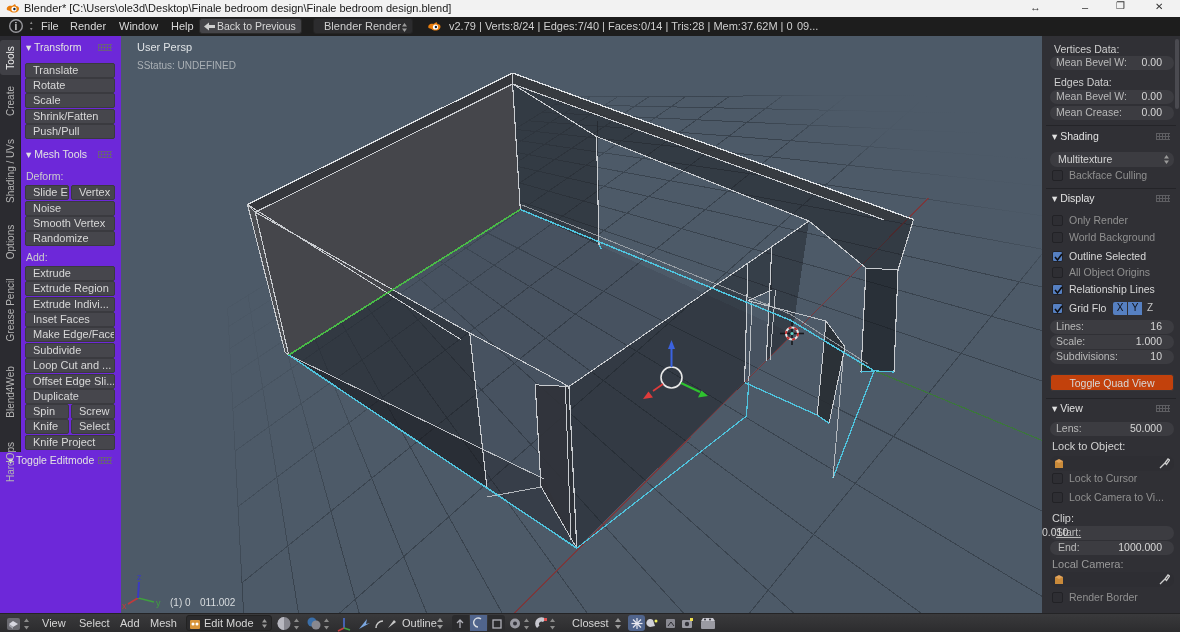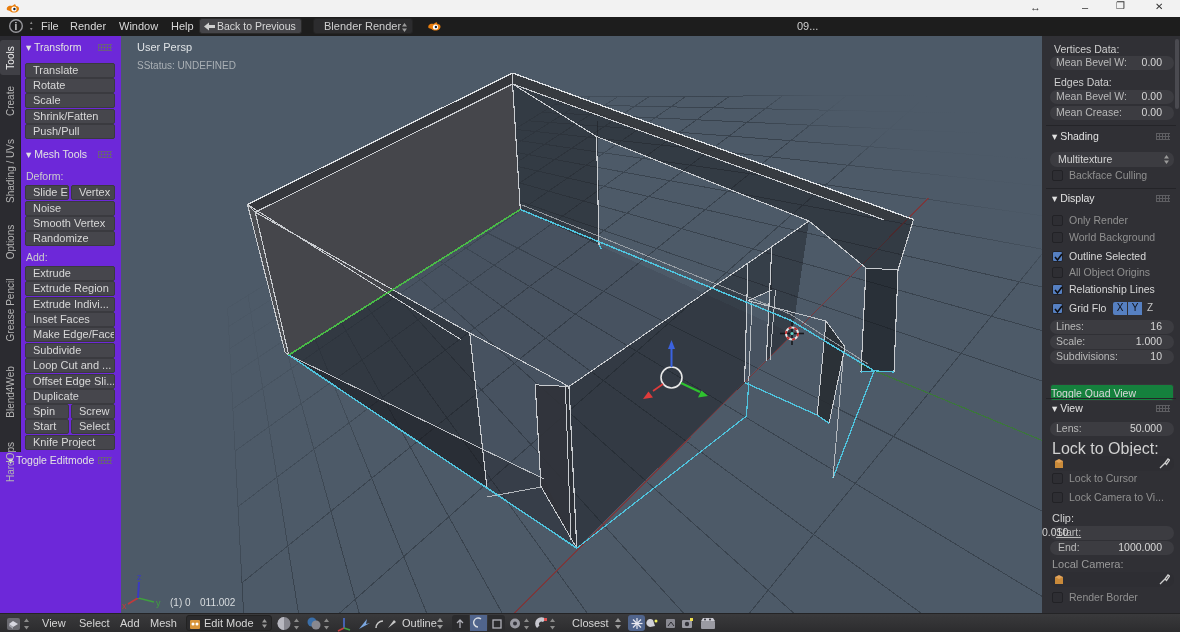--- a/index.html
+++ b/index.html
@@ -24,20 +24,21 @@
 .grip{position:absolute;width:14px;height:7px;background-image:repeating-linear-gradient(90deg,#6a6a6e 0 1px,transparent 1px 3px),repeating-linear-gradient(0deg,#6a6a6e 0 1px,transparent 1px 3px);opacity:.8}
 </style></head>
 <body>
 
 <div id="title" class="abs">
  <svg class="abs" style="left:5px;top:1px" width="16" height="14" viewBox="0 0 16 14">
   <path d="M2 9 C1 6 4 4 7 5 L10 3 L11 5 C14 5 15 8 13 10 C11 12 7 12 5 10 Z" fill="#e87d0d"></path>
   <circle cx="9" cy="8" r="2.6" fill="#fff"></circle>
       <circle cx="9.4" cy="8" r="1.2" fill="#10243a"></circle>
  </svg>
+ <span class="txt">Blender* [C:\Users\ole3d\Desktop\Finale bedroom design\Finale bedroom design.blend]</span>
  <span class="abs" style="left:1030px;top:1px;font-size:11px;color:#333">↔</span>
  <span class="abs" style="left:1082px;top:1px;font-size:11px;color:#333">–</span>
  <span class="abs" style="left:1116px;top:0px;font-size:10px;color:#333">❐</span>
  <span class="abs" style="left:1155px;top:1px;font-size:10px;color:#333">✕</span>
 </div>
 
 <div id="menubar" class="abs">
  <svg class="abs" style="left:8px;top:2px" width="26" height="15">
   <circle cx="8" cy="7" r="7" fill="#97979b"></circle>
       <circle cx="8" cy="7" r="5.6" fill="#1d1d1d"></circle>
@@ -60,20 +61,21 @@
    <path> <svg class="abs" style="right:3px;top:2.5px" width="8" height="11">
           <path d="M1 4.5 l5 0 l-2.5 -3.5 Z" fill="#9a9a9a"></path>
           <path d="M1 6.5 l5 0 l-2.5 3.5 Z" fill="#9a9a9a"></path>
         </svg>
  </path></div>
  <svg class="abs" style="left:426px;top:2px" width="17" height="14" viewBox="0 0 16 14">
   <path d="M2 9 C1 6 4 4 7 5 L10 3 L11 5 C14 5 15 8 13 10 C11 12 7 12 5 10 Z" fill="#e87d0d"></path>
   <circle cx="9" cy="8" r="2.6" fill="#fff"></circle>
       <circle cx="9.4" cy="8" r="1.2" fill="#10243a"></circle>
  </svg>
+ <span class="menuitem" style="left:449px;color:#cfcfcf">v2.79 | Verts:8/24 | Edges:7/40 | Faces:0/14 | Tris:28 | Mem:37.62M | 0</span>
  <span class="menuitem" style="left:797px;color:#cfcfcf">09...</span>
 </div>
 
 <div id="lshelf" class="abs">
     <div class="pnlhdr" style="left:26px;top:5px">▾ Transform</div>
     <div class="grip" style="left:98px;top:8px"></div>
     <div class="shbtn" style="left:25px;top:27px;width:90px">Translate</div>
     <div class="shbtn" style="left:25px;top:42px;width:90px">Rotate</div>
     <div class="shbtn" style="left:25px;top:57px;width:90px">Scale</div>
     <div class="shbtn" style="left:25px;top:73px;width:90px">Shrink/Fatten</div>
@@ -95,21 +97,21 @@
     <div class="shbtn" style="left:25px;top:245px;width:90px">Extrude Region</div>
     <div class="shbtn" style="left:25px;top:261px;width:90px">Extrude Indivi...</div>
     <div class="shbtn" style="left:25px;top:276px;width:90px">Inset Faces</div>
     <div class="shbtn" style="left:25px;top:291px;width:90px">Make Edge/Face</div>
     <div class="shbtn" style="left:25px;top:307px;width:90px">Subdivide</div>
     <div class="shbtn" style="left:25px;top:322px;width:90px">Loop Cut and ...</div>
     <div class="shbtn" style="left:25px;top:338px;width:90px">Offset Edge Sli...</div>
     <div class="shbtn" style="left:25px;top:353px;width:90px">Duplicate</div>
     <div class="shbtn" style="left:25px;top:368px;width:44px">Spin</div>
     <div class="shbtn" style="left:71px;top:368px;width:44px">Screw</div>
-    <div class="shbtn" style="left:25px;top:383px;width:44px">Start</div>
+    <div class="shbtn" style="left:25px;top:383px;width:44px">Knife</div>
     <div class="shbtn" style="left:71px;top:383px;width:44px">Select</div>
     <div class="shbtn" style="left:25px;top:399px;width:90px">Knife Project</div>
     <div class="pnlhdr" style="left:8px;top:418px">▾ Toggle Editmode</div>
     <div class="grip" style="left:98px;top:421px"></div>
   </div>
 <div id="tabcol" class="abs">
     <div class="vtab" style="top:4px;height:35px;background:#404046;border-radius:3px 0 0 3px">
       <span style="color:#ececec">Tools</span>
     </div>
     <div class="vtab" style="top:44px;height:42px;border-radius:3px 0 0 3px">
@@ -351,28 +353,28 @@
     <div class="abs" style="left:102px;top:266px;width:12px;height:13px;color:#c6c6c6;font-size:10px;text-align:center">Z</div>
     <div class="rfield" style="left:8px;top:284px;width:124px;height:14px"></div>
     <div class="rlbl" style="left:14px;top:284px;">Lines:</div>
     <div class="rlbl" style="left:0;top:284px;width:120px;text-align:right;color:#d6d6d6">16</div>
     <div class="rfield" style="left:8px;top:299px;width:124px;height:14px"></div>
     <div class="rlbl" style="left:14px;top:299px;">Scale:</div>
     <div class="rlbl" style="left:0;top:299px;width:120px;text-align:right;color:#d6d6d6">1.000</div>
     <div class="rfield" style="left:8px;top:314px;width:124px;height:14px"></div>
     <div class="rlbl" style="left:14px;top:314px;">Subdivisions:</div>
     <div class="rlbl" style="left:0;top:314px;width:120px;text-align:right;color:#d6d6d6">10</div>
-    <div class="abs" style="left:8px;top:348px;width:124px;height:17px;background:#15803d;border:1px solid #36363a;border-radius:3px;color:#d8d8d8;line-height:16px">Toggle Quad View</div>
+    <div class="abs" style="left:8px;top:338px;width:124px;height:17px;background:#c2410c;border:1px solid #36363a;border-radius:3px;color:#d8d8d8;text-align:center;line-height:16px">Toggle Quad View</div>
     <div class="abs" style="left:4px;top:362px;width:130px;height:1px;background:#242428"></div>
     <div class="pnlhdr" style="left:10px;top:366px">▾ View</div>
     <div class="grip" style="left:114px;top:369px"></div>
     <div class="rfield" style="left:8px;top:386px;width:124px;height:14px"></div>
     <div class="rlbl" style="left:14px;top:386px;">Lens:</div>
     <div class="rlbl" style="left:0;top:386px;width:120px;text-align:right;color:#d6d6d6">50.000</div>
-    <div class="rlbl" style="left:10px;top:404px;color:#d2d2d2;font-size:16px">Lock to Object:</div>
+    <div class="rlbl" style="left:10px;top:404px;color:#d2d2d2;font-size:11px">Lock to Object:</div>
     <div class="rfield" style="left:8px;top:420px;width:124px;height:15px;background:#2e2e33">
  <svg style="position:absolute;left:3px;top:2px" width="12" height="12">
         <rect x="2" y="3" width="8" height="7" fill="#c98a3a"></rect>
         <path d="M2 3 l4 -2 l4 2 l-4 2 Z" fill="#e2a35a"></path>
       </svg>
  <svg style="position:absolute;right:4px;top:2px" width="11" height="11">
         <path d="M1 10 L6 5 M6 5 l1.5 1.5 l3 -4.5 l-1.5 -1 l-3 4" stroke="#cfcfcf" stroke-width="1.3" fill="none"></path>
       </svg>
     </div>
     <div class="cb" style="left:10px;top:437px"></div>

